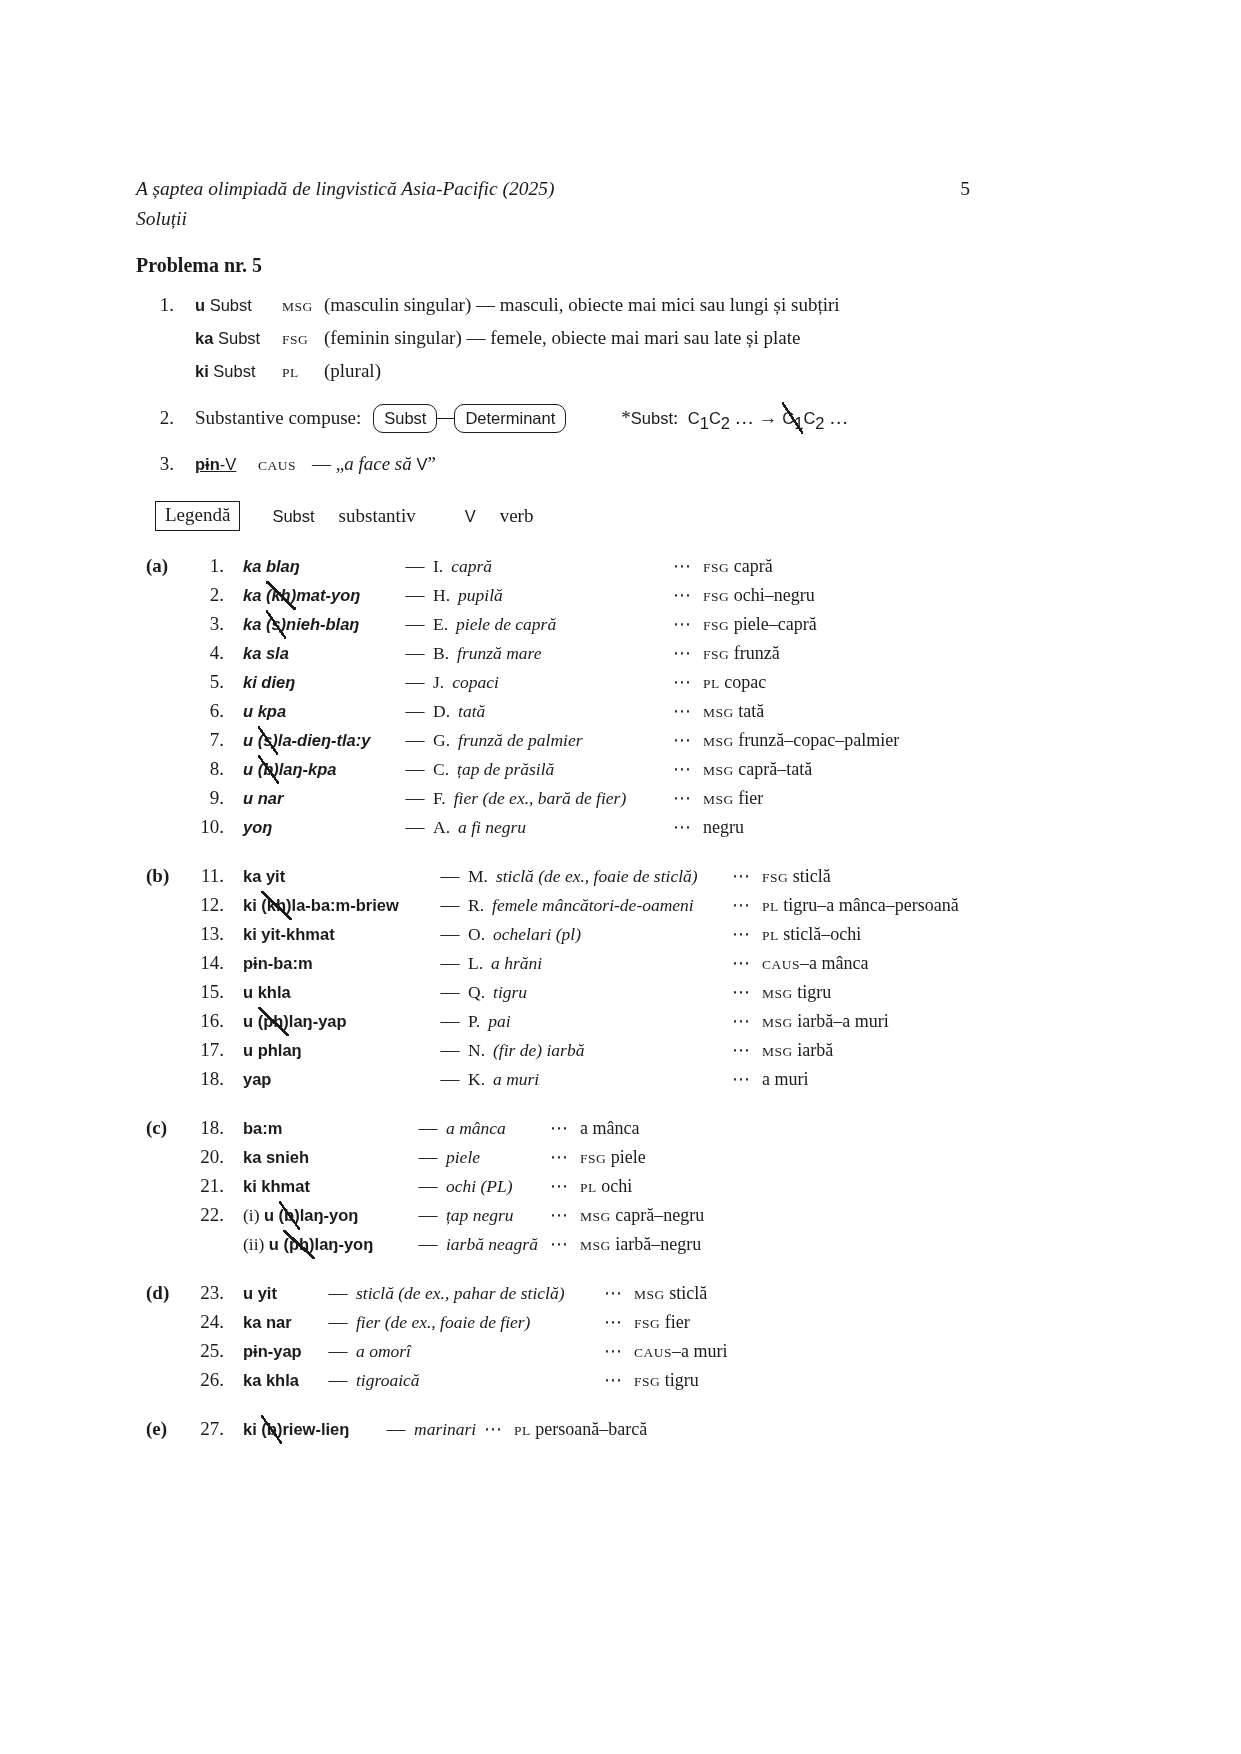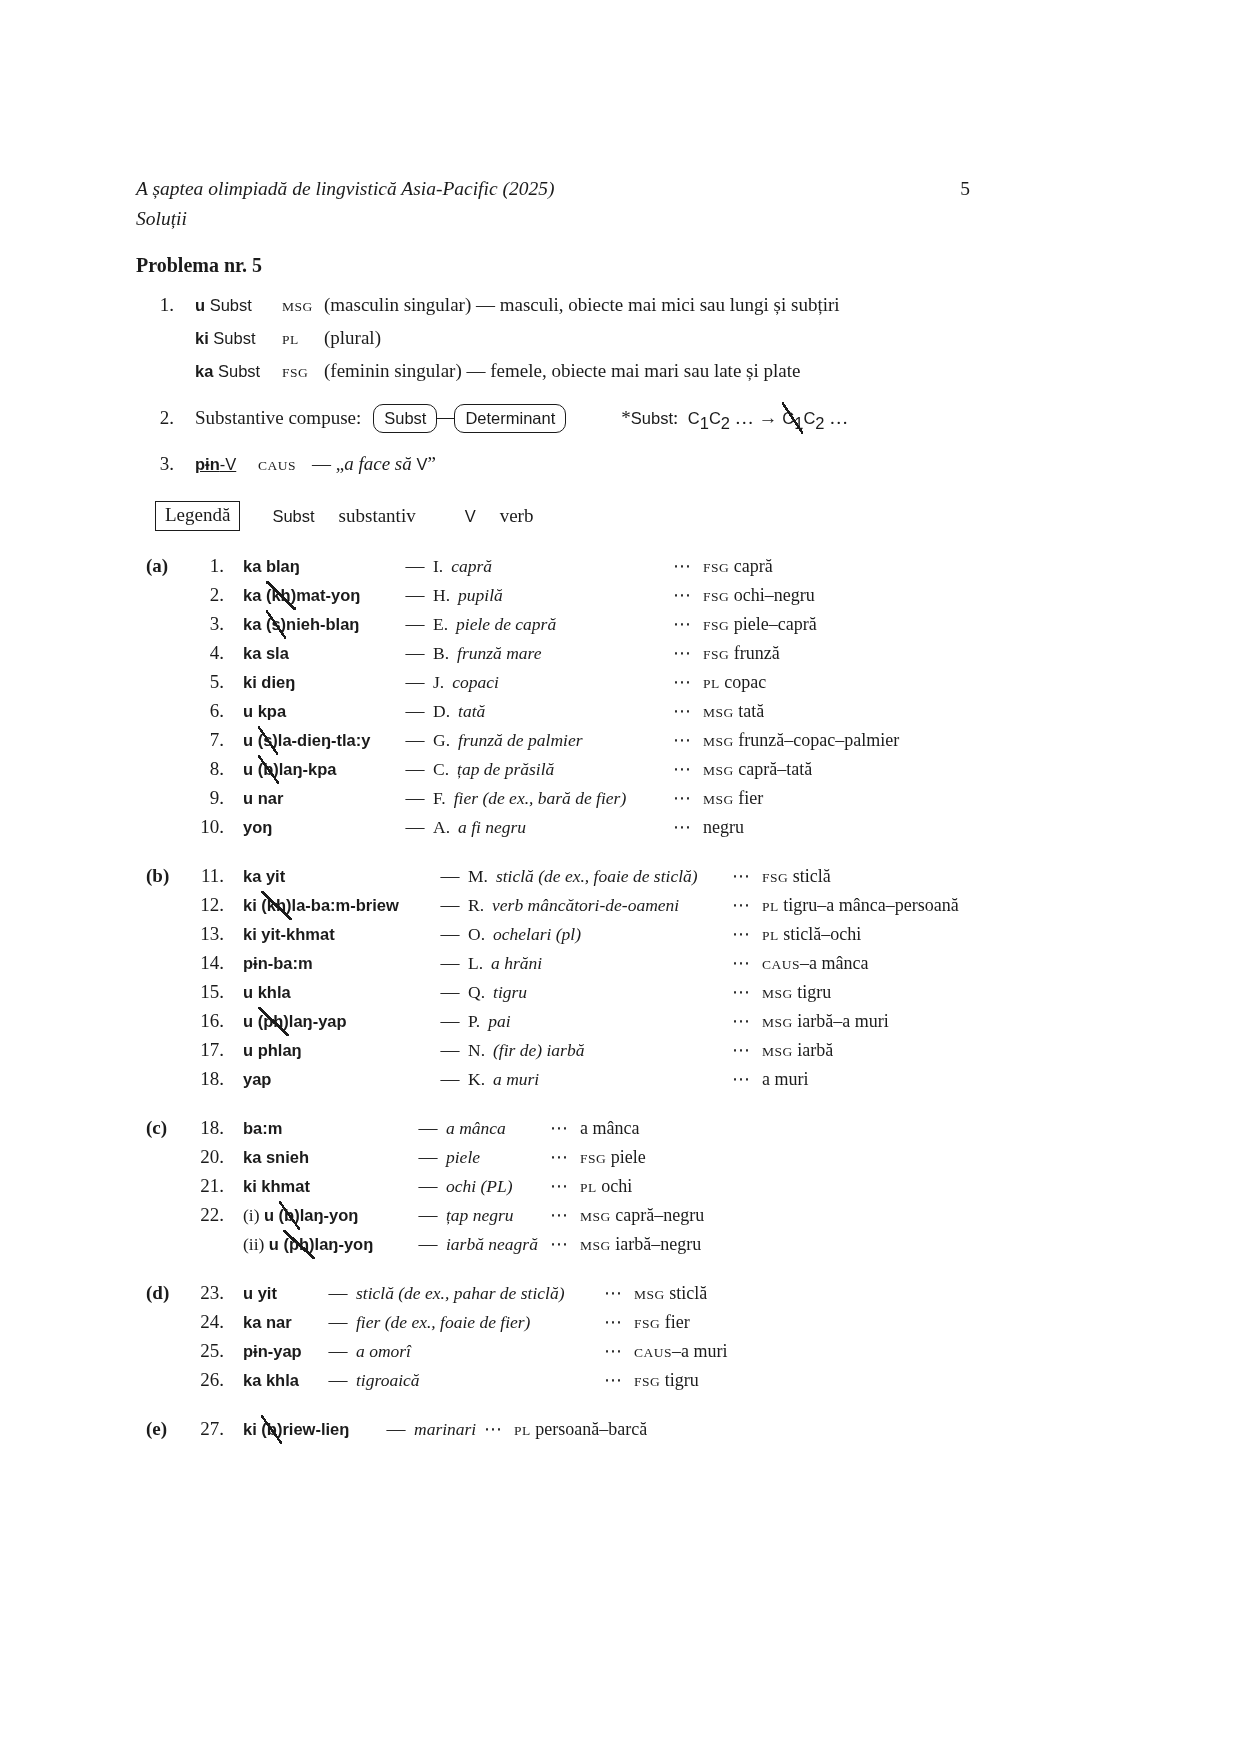--- a/index.html
+++ b/index.html
@@ -61,21 +61,21 @@
   .c-sec { width: 50px; padding-left: 10px; flex: none; font-weight: bold; }
   .c-num { width: 38px; text-align: right; flex: none; font-size: 19px; }
   .c-form { padding-left: 19px; flex: none;
     font-family: "Liberation Sans", "DejaVu Sans", sans-serif; font-weight: bold; font-size: 16.5px; }
   .c-dash { width: 36px; text-align: center; flex: none; }
   .c-gloss { flex: none; font-size: 17.5px; }
   .letter { font-style: normal; margin-right: 8px; }
   .c-dots { width: 30px; flex: none; font-size: 18px; }
   .c-tail { font-size: 18px; }
 
-  .sec-a .c-form { width: 173px; } .sec-a .c-gloss { width: 240px; }
+  .sec-a .c-form { width: 173px; font-style: italic; } .sec-a .c-gloss { width: 240px; }
   .sec-b .c-form { width: 208px; } .sec-b .c-gloss { width: 264px; }
   .sec-c .c-form { width: 186px; } .sec-c .c-gloss { width: 104px; }
   .sec-d .c-form { width: 96px; }  .sec-d .c-gloss { width: 248px; }
   .sec-e .c-form { width: 154px; } .sec-e .c-gloss { width: 70px; }
 </style>
 </head>
 <body>
 
 <div class="page">
   <div class="content">
@@ -93,29 +93,29 @@
     <div class="rules">
 
       <div class="rule-row">
         <span class="r-num">1.</span>
         <span class="r-form"><span class="sans b">u</span><span class="sans"> Subst</span></span>
         <span class="r-tag sc">MSG</span>
         <span class="r-desc">(masculin singular) — masculi, obiecte mai mici sau lungi și subțiri</span>
       </div>
       <div class="rule-row">
         <span class="r-num"></span>
+        <span class="r-form"><span class="sans b">ka</span><span class="sans"> Subst</span></span>
+        <span class="r-tag sc">FSG</span>
+        <span class="r-desc">(feminin singular) — femele, obiecte mai mari sau late și plate</span>
+      </div>
+      <div class="rule-row">
+        <span class="r-num"></span>
         <span class="r-form"><span class="sans b">ki</span><span class="sans"> Subst</span></span>
         <span class="r-tag sc">PL</span>
         <span class="r-desc">(plural)</span>
-      </div>
-      <div class="rule-row">
-        <span class="r-num"></span>
-        <span class="r-form"><span class="sans b">ka</span><span class="sans"> Subst</span></span>
-        <span class="r-tag sc">FSG</span>
-        <span class="r-desc">(feminin singular) — femele, obiecte mai mari sau late și plate</span>
       </div>
 
       <div class="rule-row rule2">
         <span class="r-num">2.</span>
         <span class="r-label">Substantive compuse:</span>
         <span class="box-round sans">Subst</span>
         <span class="box-conn"></span>
         <span class="box-round sans">Determinant</span>
         <span class="r-note"><span>*</span><span class="sans">Subst</span><span>: </span><span class="sans">C</span><sub class="sans">1</sub><span class="sans">C</span><sub class="sans">2</sub><span> … → </span><span class="cancel"><span class="sans">C</span><sub class="sans">1</sub></span><span class="sans">C</span><sub class="sans">2</sub><span> …</span></span>
       </div>
@@ -238,21 +238,21 @@
             <span class="c-dash">—</span>
             <span class="c-gloss"><span class="letter">M.</span><span class="it">sticlă (de ex., foaie de sticlă)</span></span>
             <span class="c-dots">⋯</span>
             <span class="c-tail"><span class="sc">FSG</span><span> sticlă</span></span>
           </div>
           <div class="row">
             <span class="c-sec"></span>
             <span class="c-num">12.</span>
             <span class="c-form"><span>ki </span><span class="cancel"><span>(kh)</span></span><span>la-ba:m-briew</span></span>
             <span class="c-dash">—</span>
-            <span class="c-gloss"><span class="letter">R.</span><span class="it">verb mâncători-de-oameni</span></span>
+            <span class="c-gloss"><span class="letter">R.</span><span class="it">femele mâncători-de-oameni</span></span>
             <span class="c-dots">⋯</span>
             <span class="c-tail"><span class="sc">PL</span><span> tigru–a mânca–persoană</span></span>
           </div>
           <div class="row">
             <span class="c-sec"></span>
             <span class="c-num">13.</span>
             <span class="c-form"><span>ki yit-khmat</span></span>
             <span class="c-dash">—</span>
             <span class="c-gloss"><span class="letter">O.</span><span class="it">ochelari (pl)</span></span>
             <span class="c-dots">⋯</span>

